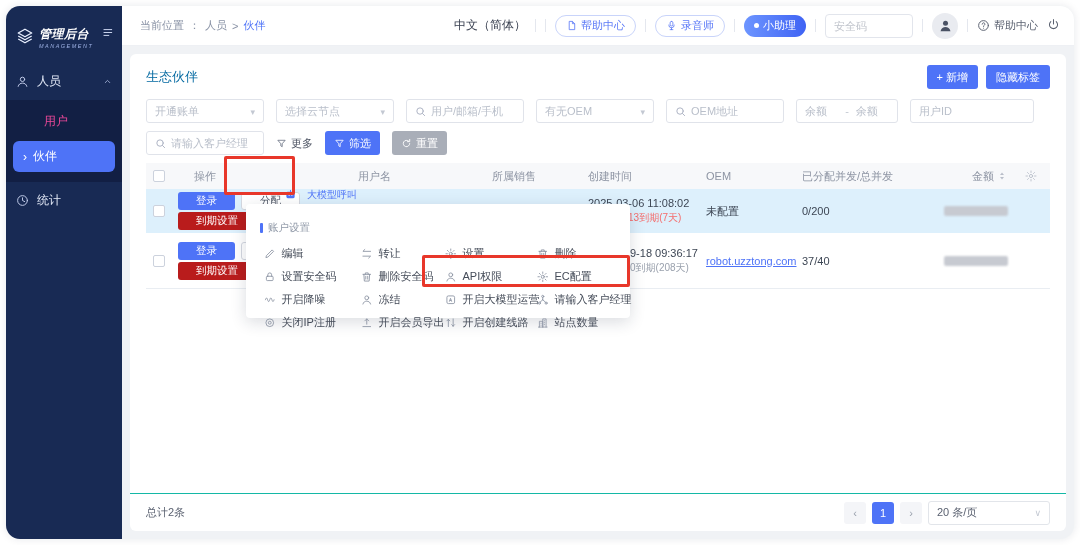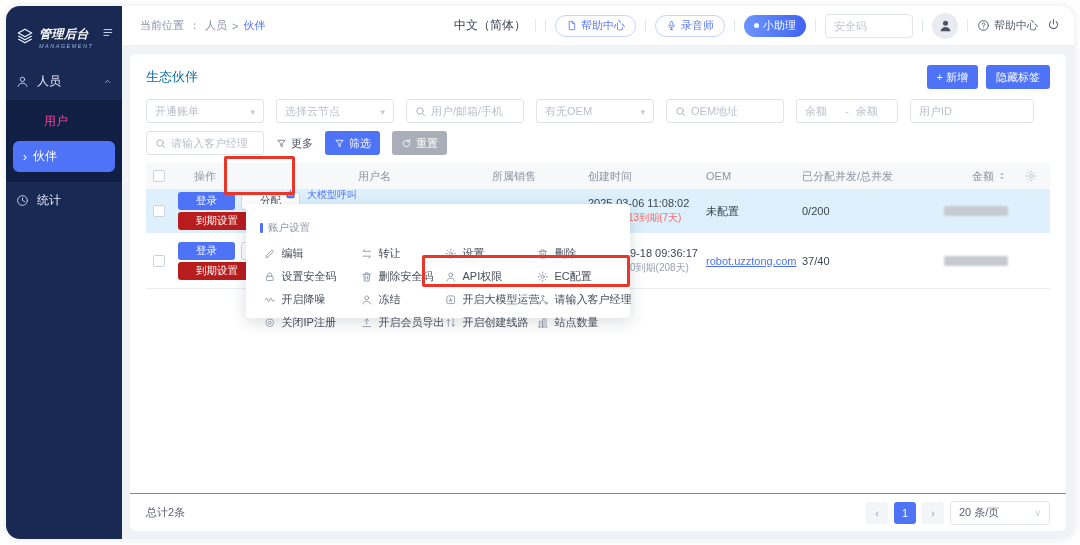--- a/index.html
+++ b/index.html
@@ -105,21 +105,21 @@
   .oem-link { color:#4e73f7; text-decoration:underline; font-size:11px; }
   .redact { display:inline-block; width:64px; height:10px; background:#c7cad1; border-radius:2px; filter:blur(1.1px); }
 
   .spacer { flex:1; }
   .card-foot { border-top:1px solid #14b8a6; height:38px; display:flex; align-items:center; padding:0 16px; flex:0 0 auto; }
   .total { font-size:11px; color:#5a6170; }
   .pager { margin-left:auto; display:flex; align-items:center; gap:6px; }
   .pg { width:22px; height:22px; border-radius:3px; background:#f4f5f8; color:#9aa1ad; display:flex; align-items:center; justify-content:center; font-size:11px; }
   .pg.cur { background:#4e73f7; color:#fff; }
   .pg-prev::before { content:"‹"; } .pg-next::before { content:"›"; }
-  .psize { width:100px; height:24px; border:1px solid #e2e5ea; border-radius:3px; display:flex; align-items:center; padding:0 8px; font-size:11px; color:#5a6170; }
+  .psize { width:122px; height:24px; border:1px solid #e2e5ea; border-radius:3px; display:flex; align-items:center; padding:0 8px; font-size:11px; color:#5a6170; }
   .psize::after { content:"∨"; margin-left:auto; color:#c3c8d2; font-size:9px; }
 
   
   .ctx { position:absolute; left:246px; top:204px; width:384px; height:114px; background:#fff; border-radius:4px; box-shadow:0 4px 16px rgba(25,35,60,.16); padding:17px 14px; z-index:6; }
   .ctx-title { display:flex; align-items:center; gap:5px; font-size:10.5px; color:#8e97a6; }
   .ctx-bar { width:3px; height:10px; background:#4e73f7; border-radius:1px; }
   .ctx-grid { display:grid; grid-template-columns:97px 84px 92px 1fr; grid-auto-rows:23px; margin-top:7px; padding-left:4px; align-items:center; }
   .mi { display:flex; align-items:center; gap:6px; font-size:11px; color:#454c59; white-space:nowrap; }
   .mi .ic { width:11.5px; height:11.5px; color:#8b93a2; }
 

